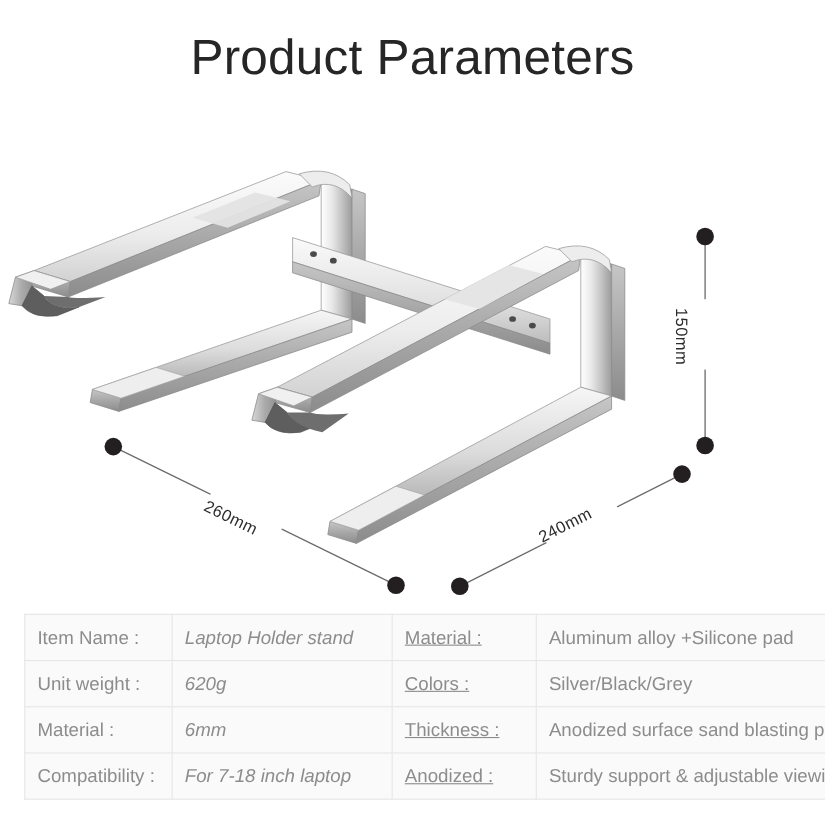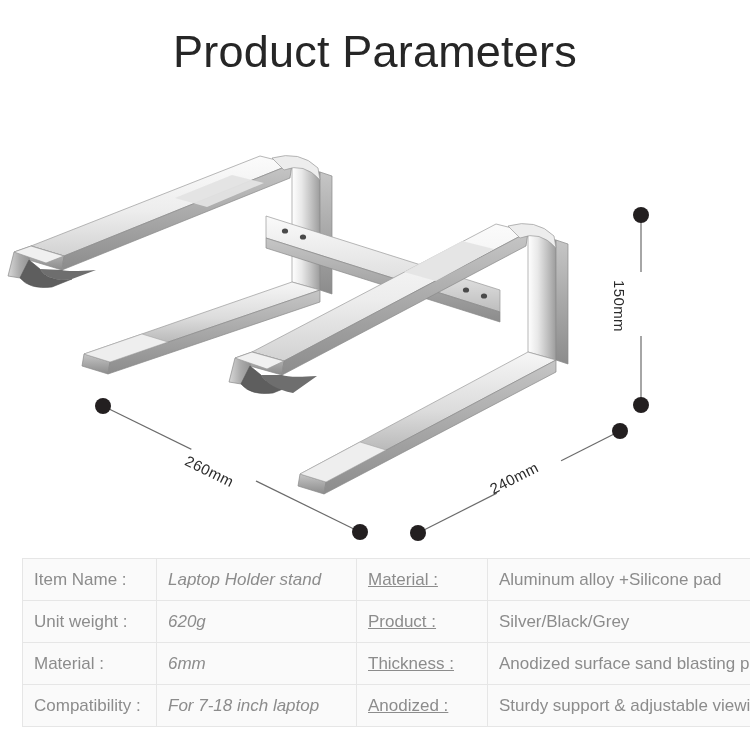--- a/index.html
+++ b/index.html
@@ -250,21 +250,21 @@
     <tbody>
       <tr>
         <td class="cell-label-a">Item Name  :</td>
         <td class="cell-value-a">Laptop Holder stand</td>
         <td class="cell-label-b">Material  :</td>
         <td class="cell-value-b">Aluminum alloy +Silicone pad</td>
       </tr>
       <tr>
         <td class="cell-label-a">Unit weight :</td>
         <td class="cell-value-a">620g</td>
-        <td class="cell-label-b">Product :</td>
+        <td class="cell-label-b">Colors :</td>
         <td class="cell-value-b">Silver/Black/Grey</td>
       </tr>
       <tr>
         <td class="cell-label-a">Material :</td>
         <td class="cell-value-a">6mm</td>
         <td class="cell-label-b">Thickness :</td>
         <td class="cell-value-b">Anodized surface sand blasting process</td>
       </tr>
       <tr>
         <td class="cell-label-a">Compatibility :</td>

